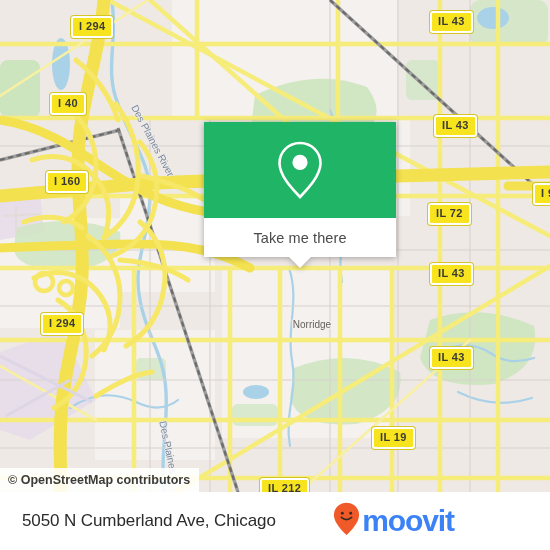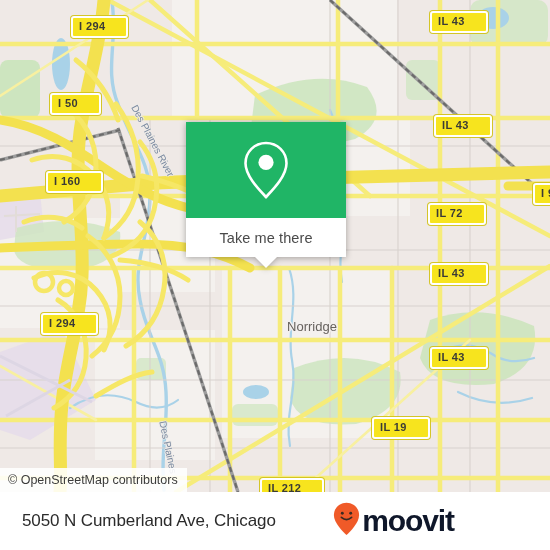--- a/index.html
+++ b/index.html
@@ -34,31 +34,31 @@
   .shield {
     position: absolute;
     background: #f7e41e;
     border: 2px solid #ffffff;
     border-radius: 3px;
     color: #3b3b36;
     font-size: 11px;
     font-weight: bold;
     letter-spacing: .4px;
     line-height: 1;
-    padding: 3px 21px 4px 6px;
+    padding: 3px 6px 4px 6px;
     white-space: nowrap;
     box-shadow: 0 0 0 1px rgba(210,195,30,.95);
     font-family: "Liberation Sans", sans-serif;
   }
 
   
   .place-label {
     position: absolute;
     color: #66625e;
-    font-size: 13px;
+    font-size: 10px;
     line-height: 1.08;
     text-align: center;
     white-space: pre;
     text-shadow:
       -1.4px 0 #f4f0ee, 1.4px 0 #f4f0ee, 0 -1.4px #f4f0ee, 0 1.4px #f4f0ee,
       -1px -1px #f4f0ee, 1px -1px #f4f0ee, -1px 1px #f4f0ee, 1px 1px #f4f0ee;
     font-family: "Liberation Sans", sans-serif;
     pointer-events: none;
   }
   .river-label {
@@ -76,28 +76,29 @@
   #attribution {
     position: absolute;
     left: 0;
     bottom: 0;
     background: rgba(255,255,255,.88);
     color: #3b3b3b;
     font-size: 12.5px;
     line-height: 1;
     padding: 6px 9px 6px 8px;
     font-family: "Liberation Sans", sans-serif;
+    font-weight: bold;
   }
 
   
   #popup {
     position: absolute;
-    left: 186px;
+    left: 204px;
     top: 122px;
-    width: 160px;
+    width: 192px;
     filter: drop-shadow(0 1px 3px rgba(0,0,0,.32));
   }
   #popup-head {
     height: 96px;
     background: #20b566;
     display: flex;
     align-items: center;
     justify-content: center;
   }
   #popup-action {
@@ -143,21 +144,21 @@
     color: #2b2b2b;
     font-size: 17px;
     letter-spacing: -.1px;
     font-family: "Liberation Sans", sans-serif;
   }
   #brand {
     display: flex;
     align-items: center;
   }
   #brand-wordmark {
-    color: #0f172a;
+    color: #3b82f6;
     font-size: 30px;
     font-weight: bold;
     letter-spacing: -1.1px;
     margin-left: 2px;
     line-height: 1;
     font-family: "Liberation Sans", sans-serif;
   }
 </style>
 </head>
 <body>
@@ -318,29 +319,29 @@
         <path d="M508,186 C524,186 538,186 550,186"></path>
       </g>
     </svg>
 
     <div class="place-label" style="left:272px; top:320px; width:80px;">Norridge</div>
 
     <div class="river-label" style="left:139px; top:103px; transform: rotate(62deg); transform-origin: left top;">Des Plaines River</div>
     <div class="river-label" style="left:168px; top:420px; transform: rotate(78deg); transform-origin: left top;">Des Plaines</div>
 
     <div class="shield" style="left:71px;  top:16px;">I 294</div>
-    <div class="shield" style="left:50px;  top:93px;">I 50</div>
+    <div class="shield" style="left:50px;  top:93px;">I 40</div>
     <div class="shield" style="left:46px;  top:171px;">I 160</div>
     <div class="shield" style="left:41px;  top:313px;">I 294</div>
     <div class="shield" style="left:430px; top:11px;">IL 43</div>
     <div class="shield" style="left:434px; top:115px;">IL 43</div>
     <div class="shield" style="left:428px; top:203px;">IL 72</div>
     <div class="shield" style="left:430px; top:263px;">IL 43</div>
     <div class="shield" style="left:430px; top:347px;">IL 43</div>
-    <div class="shield" style="left:372px; top:417px;">IL 19</div>
+    <div class="shield" style="left:372px; top:427px;">IL 19</div>
     <div class="shield" style="left:260px; top:478px;">IL 212</div>
     <div class="shield" style="left:533px; top:183px;">I 9</div>
 
     <div id="attribution">© OpenStreetMap contributors</div>
 
     <div id="popup">
       <div id="popup-head">
         <span>
           <svg width="50" height="62" viewBox="0 0 50 62" aria-hidden="true">
             <path d="M25 4 C13.5 4 4.5 13 4.5 24.3 C4.5 37 18 50.5 25 58 C32 50.5 45.5 37 45.5 24.3 C45.5 13 36.5 4 25 4 Z" fill="none" stroke="#ffffff" stroke-width="2.6"></path>

